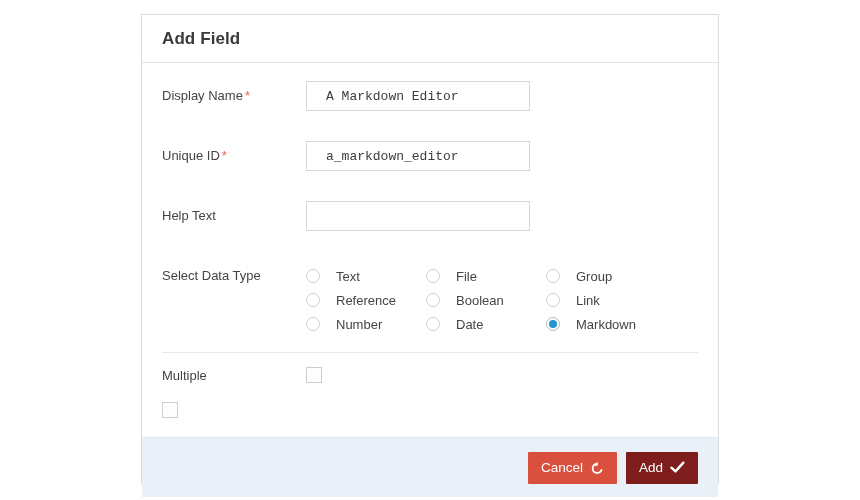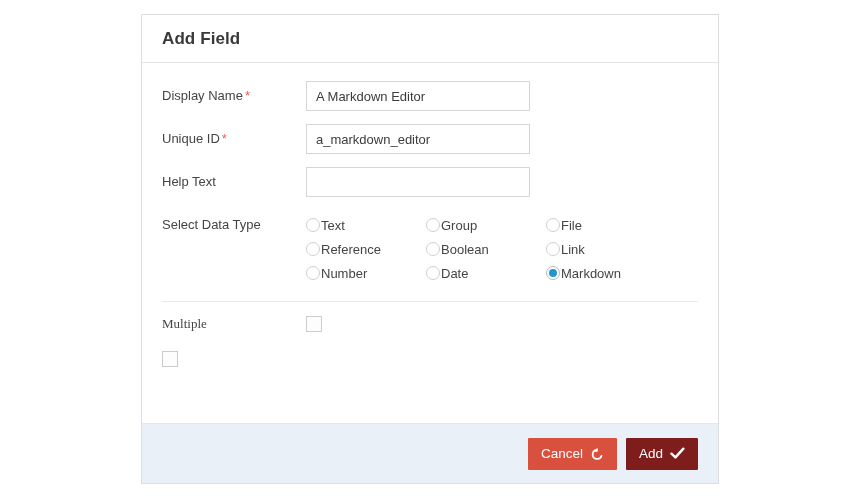--- a/index.html
+++ b/index.html
@@ -57,21 +57,21 @@
     flex: 1 1 auto;
     background: #ffffff;
     padding: 18px 20px 0 20px;
     box-sizing: border-box;
   }
 
   
   .form-row {
     display: flex;
     align-items: flex-start;
-    margin-bottom: 13px;
+    margin-bottom: 30px;
   }
   .form-label {
     width: 144px;
     flex: 0 0 144px;
     font-size: 13px;
     color: #444444;
     padding-top: 7px;
     line-height: 16px;
   }
   .req {
@@ -82,42 +82,42 @@
   .form-control {
     flex: 0 0 auto;
   }
 
   .text-input {
     width: 224px;
     height: 30px;
     box-sizing: border-box;
     border: 1px solid #d6d6d6;
     background: #ffffff;
-    padding: 0 9px;
-    font-family: Liberation Sans, sans-serif;
+    padding: 0 19px;
+    font-family: Liberation Mono, monospace;
     font-size: 13px;
     color: #3c3c3c;
     outline: none;
     border-radius: 0;
   }
   .text-input::placeholder { color: #b3b3b3; }
 
   
   .radio-row { margin-bottom: 14px; }
   .radio-grid {
     display: grid;
     grid-template-columns: 120px 120px 140px;
     grid-auto-rows: 24px;
     column-gap: 0px;
     padding-top: 3px;
   }
   .radio-opt {
     display: flex;
     align-items: center;
-    gap: 1px;
+    gap: 16px;
     cursor: pointer;
   }
   .radio-mark {
     width: 14px;
     height: 14px;
     border-radius: 50%;
     border: 1px solid #cfcfcf;
     background: #ffffff;
     box-sizing: border-box;
     flex: 0 0 14px;
@@ -146,21 +146,20 @@
     border: 0;
     border-top: 1px solid #e8e8e8;
     margin: 16px 0 14px 0;
   }
 
   
   .check-row {
     display: flex;
     align-items: flex-end;
     margin-bottom: 19px;
-    font-family: Liberation Serif, serif;
   }
   .check-label {
     width: 144px;
     flex: 0 0 144px;
     font-size: 13px;
     color: #444444;
   }
   .checkbox-mark {
     width: 16px;
     height: 16px;
@@ -250,25 +249,25 @@
         <div class="form-label">Select Data Type</div>
         <div class="form-control">
           <div class="radio-grid">
 
             <div class="radio-opt">
               <span class="radio-mark"></span>
               <span class="radio-label">Text</span>
             </div>
             <div class="radio-opt">
               <span class="radio-mark"></span>
+              <span class="radio-label">File</span>
+            </div>
+            <div class="radio-opt">
+              <span class="radio-mark"></span>
               <span class="radio-label">Group</span>
-            </div>
-            <div class="radio-opt">
-              <span class="radio-mark"></span>
-              <span class="radio-label">File</span>
             </div>
 
             <div class="radio-opt">
               <span class="radio-mark"></span>
               <span class="radio-label">Reference</span>
             </div>
             <div class="radio-opt">
               <span class="radio-mark"></span>
               <span class="radio-label">Boolean</span>
             </div>

